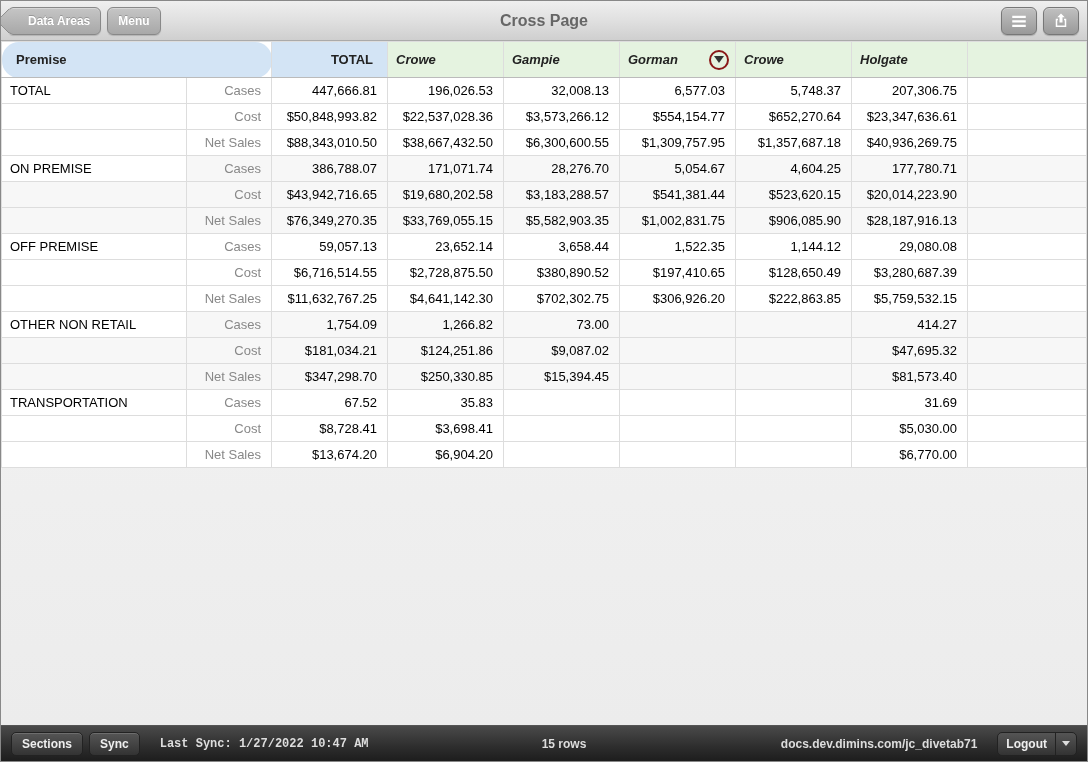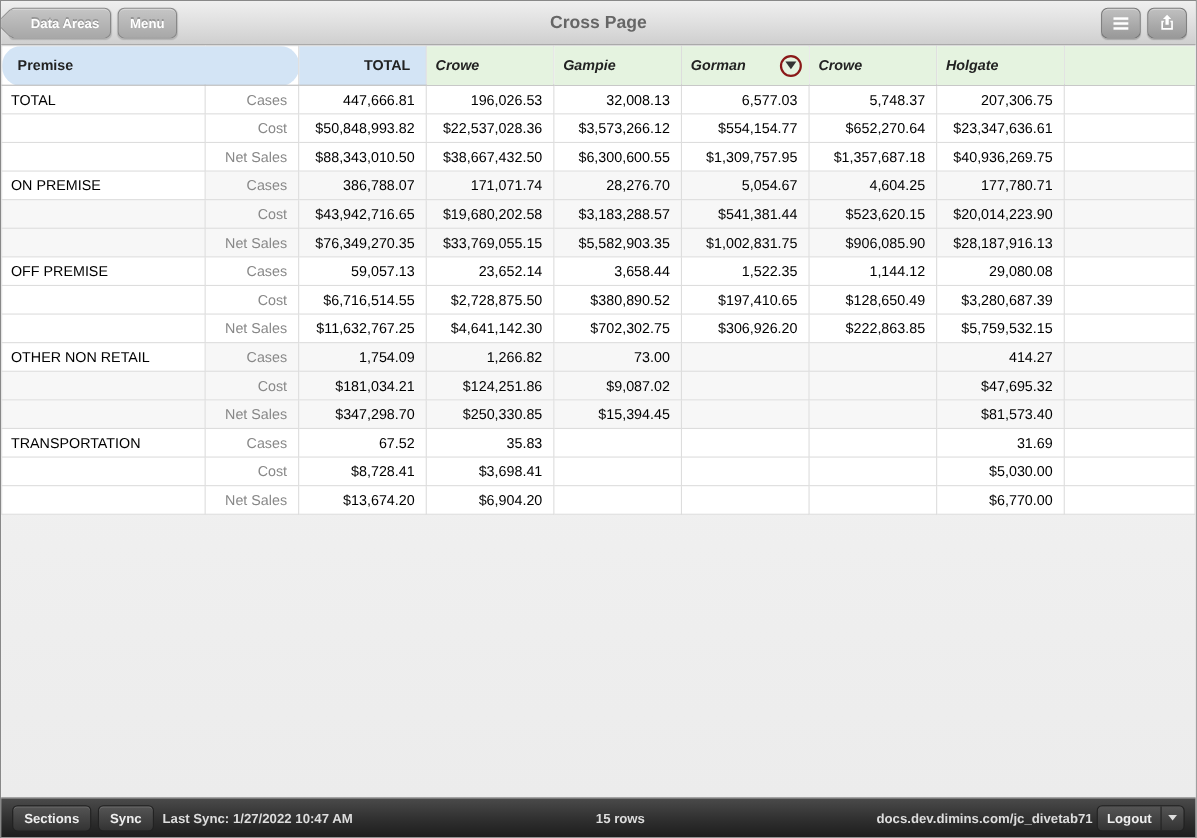--- a/index.html
+++ b/index.html
@@ -187,34 +187,34 @@
     padding: 4px 10px;
     height: 24px;
     font-size: 12px;
     font-weight: 600;
     cursor: pointer;
     margin-right: 6px;
     box-shadow: inset 0 1px 0 rgba(255,255,255,0.15);
     display: inline-flex;
     align-items: center;
   }
-  .bottom-bar .sync-text { margin-left: 2px; font-weight: 600; }
+  .bottom-bar .sync-text { margin-left: 14px; font-weight: 600; font-family: Liberation Mono, monospace; }
   .bottom-bar .rows {
     position: absolute;
     left: 0; right: 0;
     text-align: center;
     font-weight: 600;
     pointer-events: none;
     padding-left: 40px;
   }
   .bottom-bar .right-group {
     margin-left: auto;
     display: flex;
     align-items: center;
-    gap: 4px;
+    gap: 20px;
   }
   .bottom-bar .server { font-weight: 600; color: #ddd; }
   .logout-btn {
     display: inline-flex;
     align-items: center;
     background: linear-gradient(to bottom, #555 0%, #333 100%);
     border: 1px solid #222;
     border-radius: 5px;
     overflow: hidden;
     height: 24px;

